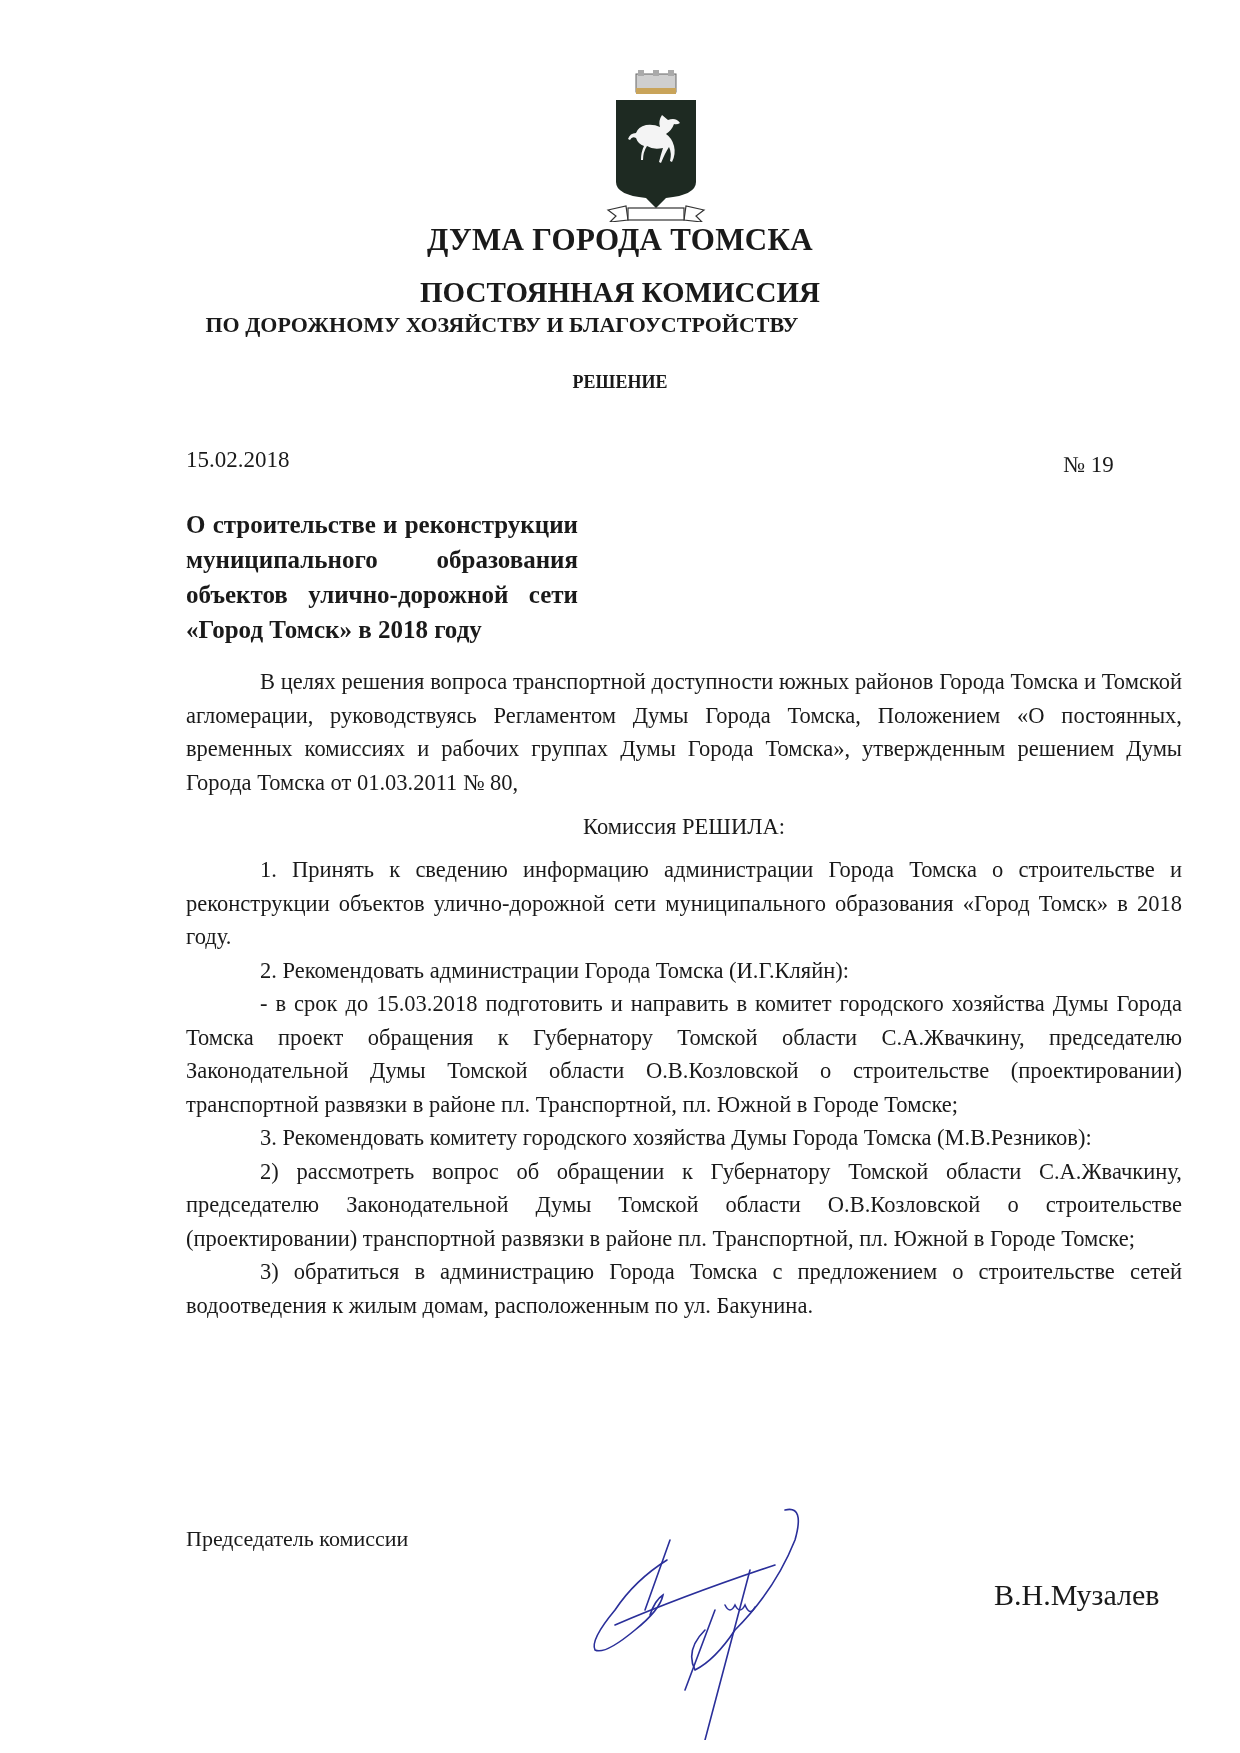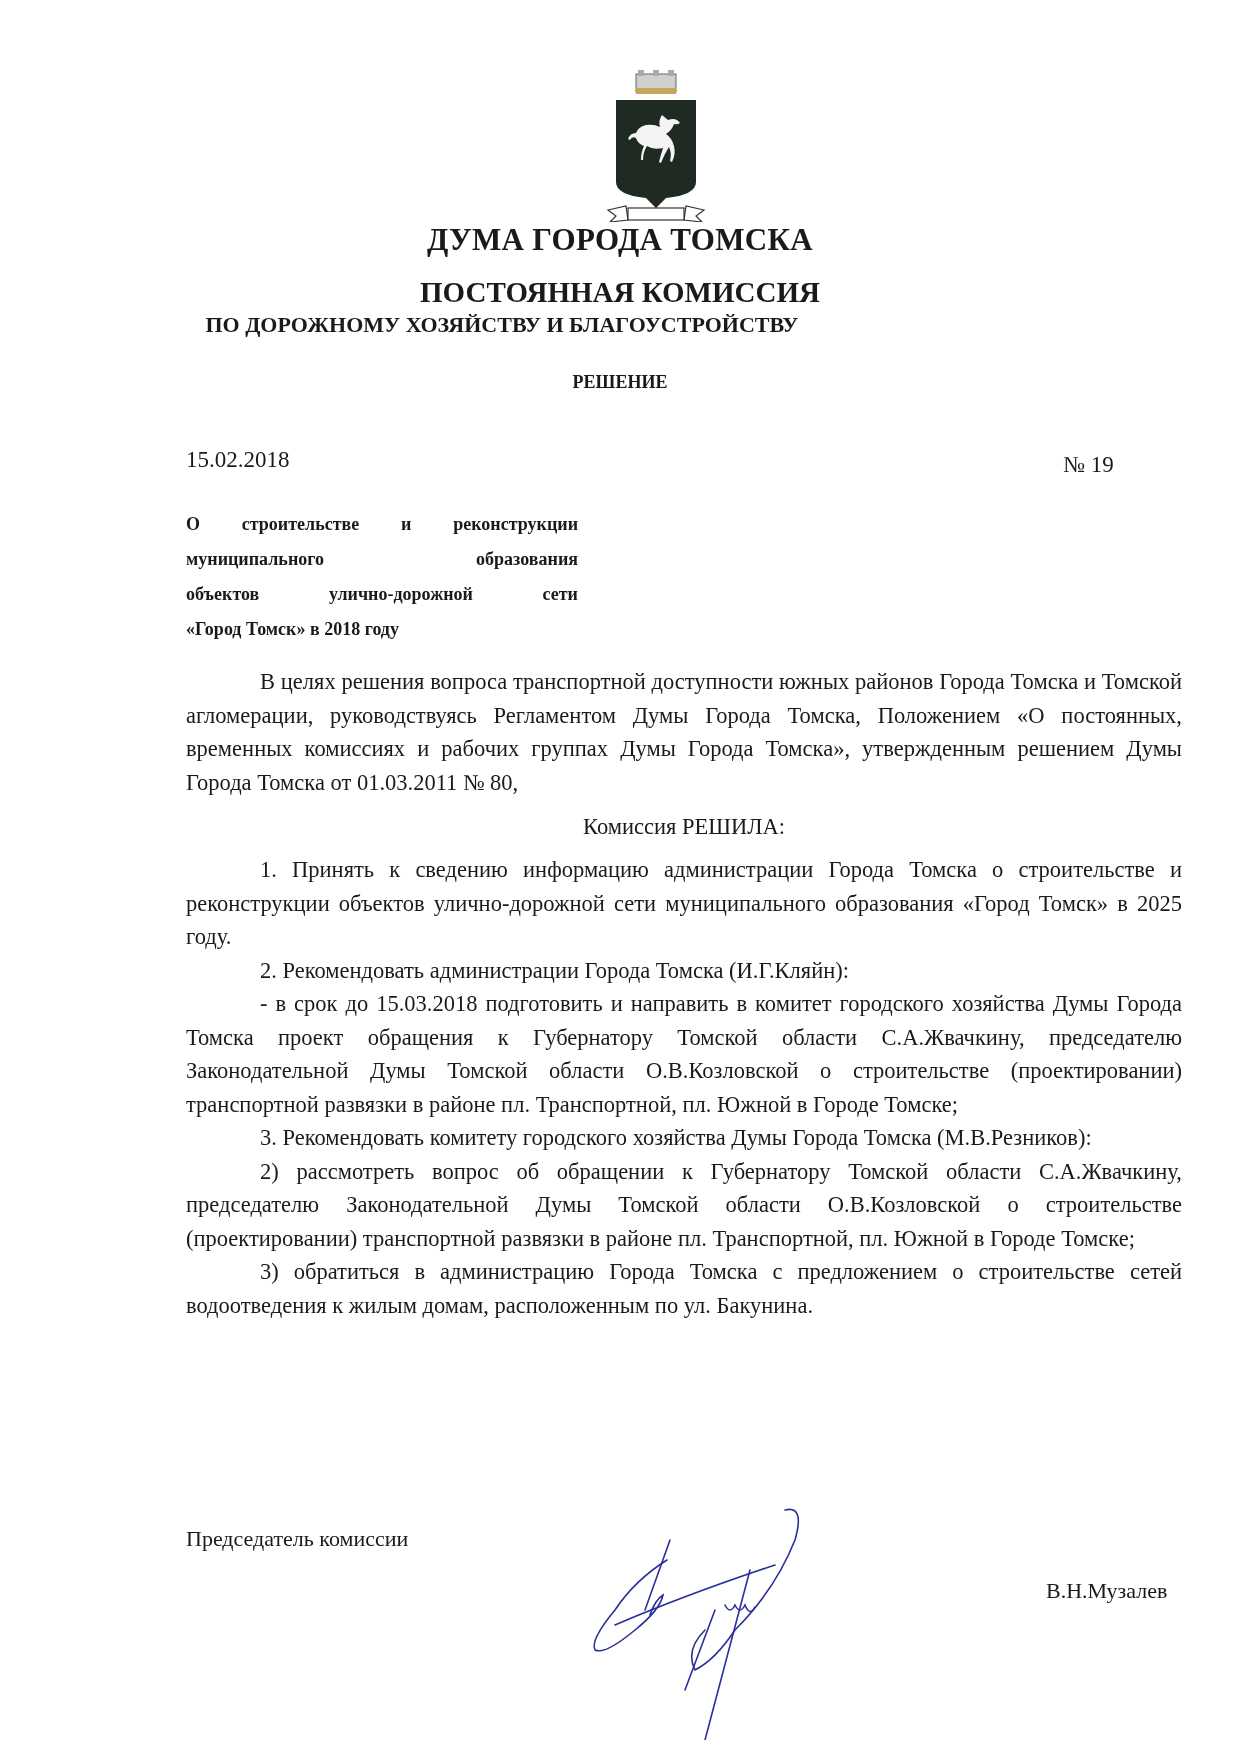--- a/index.html
+++ b/index.html
@@ -6,32 +6,32 @@
   body { width: 1240px; height: 1753px; position: relative; overflow: hidden;
          font-family: "Liberation Serif", "DejaVu Serif", serif; color: #1a1a1a; }
   .abs { position: absolute; }
   .emblem { left: 606px; top: 70px; width: 100px; height: 152px; }
   .h-duma { left: 0; width: 1240px; top: 222px; text-align: center; font-weight: bold; font-size: 31px; letter-spacing: 0.3px; }
   .h-comm1 { left: 0; width: 1240px; top: 276px; text-align: center; font-weight: bold; font-size: 29px; }
   .h-comm2 { left: 0; width: 1004px; top: 312px; text-align: center; font-weight: bold; font-size: 22px; }
   .h-resh { left: 0; width: 1240px; top: 372px; text-align: center; font-weight: bold; font-size: 18px; }
   .date { left: 186px; top: 447px; font-size: 23px; }
   .num { left: 1063px; top: 452px; font-size: 23px; }
-  .subject { left: 186px; top: 507px; width: 392px; font-weight: bold; font-size: 18px; line-height: 35px; }
+  .subject { left: 186px; top: 507px; width: 392px; font-weight: bold; font-size: 25px; line-height: 35px; }
   .subject div { text-align: justify; text-align-last: justify; }
   .subject div.last { text-align-last: left; }
   .body { left: 186px; width: 996px; font-size: 22.5px; line-height: 33.5px; }
   .body p { margin: 0; text-align: justify; }
   .body .ind { text-indent: 74px; }
   .body .center { text-align: center; }
   .preamble { top: 665px; }
   .decided { top: 810px; }
   .items { top: 853px; }
   .sign-label { left: 186px; top: 1526px; font-size: 22px; }
-  .sign-name { left: 1046px; top: 1578px; font-size: 22px; }
+  .sign-name { left: 994px; top: 1578px; font-size: 30px; }
   .signature { left: 575px; top: 1500px; width: 270px; height: 240px; }
 </style>
 </head>
 <body>
 
 <div class="abs emblem">
   <svg width="100" height="152" viewBox="0 0 100 152">
 
     <rect x="30" y="4" width="40" height="18" fill="#cfcfcf" stroke="#666" stroke-width="1"></rect>
     <rect x="32" y="0" width="6" height="6" fill="#aaa"></rect>
@@ -66,21 +66,21 @@
 
 <div class="abs body preamble">
   <p class="ind">В целях решения вопроса транспортной доступности южных районов Города Томска и Томской агломерации, руководствуясь Регламентом Думы Города Томска, Положением «О постоянных, временных комиссиях и рабочих группах Думы Города Томска», утвержденным решением Думы Города Томска от 01.03.2011 № 80,</p>
 </div>
 
 <div class="abs body decided">
   <p class="center">Комиссия РЕШИЛА:</p>
 </div>
 
 <div class="abs body items">
-  <p class="ind">1. Принять к сведению информацию администрации Города Томска о строительстве и реконструкции объектов улично-дорожной сети муниципального образования «Город Томск» в 2025 году.</p>
+  <p class="ind">1. Принять к сведению информацию администрации Города Томска о строительстве и реконструкции объектов улично-дорожной сети муниципального образования «Город Томск» в 2018 году.</p>
   <p class="ind">2. Рекомендовать администрации Города Томска (И.Г.Кляйн):</p>
   <p class="ind">- в срок до 15.03.2018 подготовить и направить в комитет городского хозяйства Думы Города Томска проект обращения к Губернатору Томской области С.А.Жвачкину, председателю Законодательной Думы Томской области О.В.Козловской о строительстве (проектировании) транспортной развязки в районе пл. Транспортной, пл. Южной в Городе Томске;</p>
   <p class="ind">3. Рекомендовать комитету городского хозяйства Думы Города Томска (М.В.Резников):</p>
   <p class="ind">2) рассмотреть вопрос об обращении к Губернатору Томской области С.А.Жвачкину, председателю Законодательной Думы Томской области О.В.Козловской о строительстве (проектировании) транспортной развязки в районе пл. Транспортной, пл. Южной в Городе Томске;</p>
   <p class="ind">3) обратиться в администрацию Города Томска с предложением о строительстве сетей водоотведения к жилым домам, расположенным по ул. Бакунина.</p>
 </div>
 
 <div class="abs sign-label">Председатель комиссии</div>
 <div class="abs sign-name">В.Н.Музалев</div>
 

